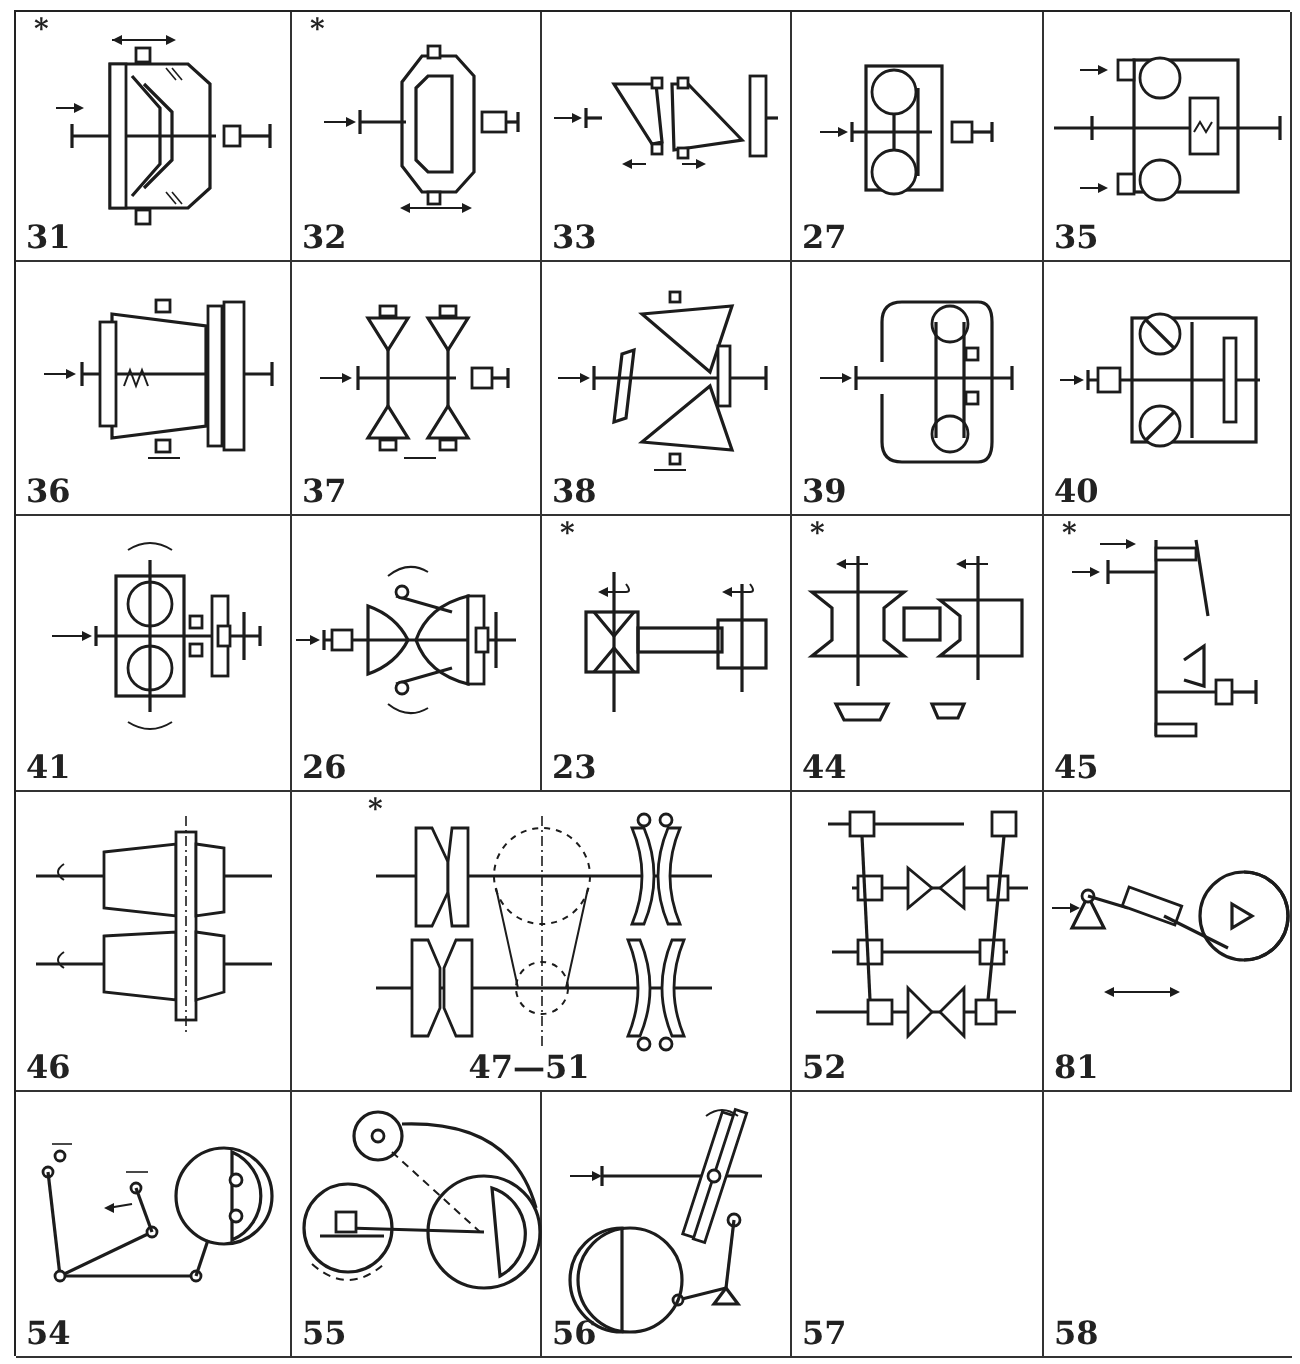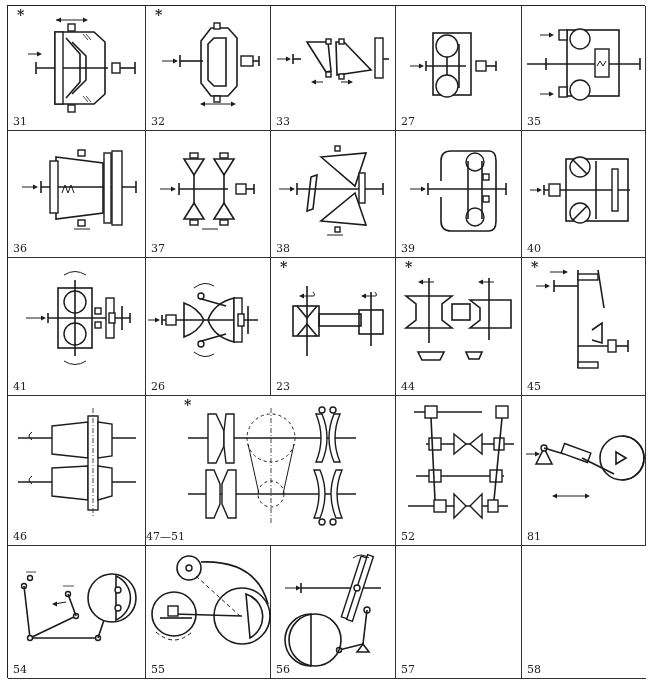--- a/index.html
+++ b/index.html
@@ -2,22 +2,22 @@
 <html><head>
 <meta charset="utf-8">
 <style>
   html, body { margin: 0; padding: 0; background: #ffffff; }
   body { width: 650px; height: 682px; position: relative; overflow: hidden;
          font-family: "DejaVu Serif", "Liberation Serif", serif; color: #1a1a1a; }
   #figure-grid { position: absolute; left: 7px; top: 5px; width: 638px; height: 673px;
                  border: 1.5px solid #222; box-sizing: border-box; }
   .cell { position: absolute; box-sizing: border-box; border-right: 1px solid #333;
           border-bottom: 1px solid #333; background: #fff; }
-  .cell-label { position: absolute; left: 5px; bottom: 2px; font-size: 11px; color: #222; }
-  .cell-label.center { left: 0; right: 12px; text-align: left; }
+  .cell-label { position: absolute; left: 5px; bottom: 2px; font-size: 16px; color: #222; font-weight: bold; }
+  .cell-label.center { left: 0; right: 12px; text-align: center; }
   .star { position: absolute; left: 9px; top: 1px; font-size: 14px; font-weight: bold; color: #222; }
   .cell svg { position: absolute; left: 0; top: 0; }
   svg .k { stroke: #1c1c1c; stroke-width: 1.6; fill: none; }
   svg .t { stroke: #1c1c1c; stroke-width: 1; fill: none; }
   svg .f { fill: #1c1c1c; stroke: none; }
   svg .w { fill: #fff; stroke: #1c1c1c; stroke-width: 1.4; }
   svg .d { stroke: #1c1c1c; stroke-width: 0.8; fill: none; stroke-dasharray: 5 2 1 2; }
   svg .h { stroke: #1c1c1c; stroke-width: 0.8; }
 </style>
 </head>

